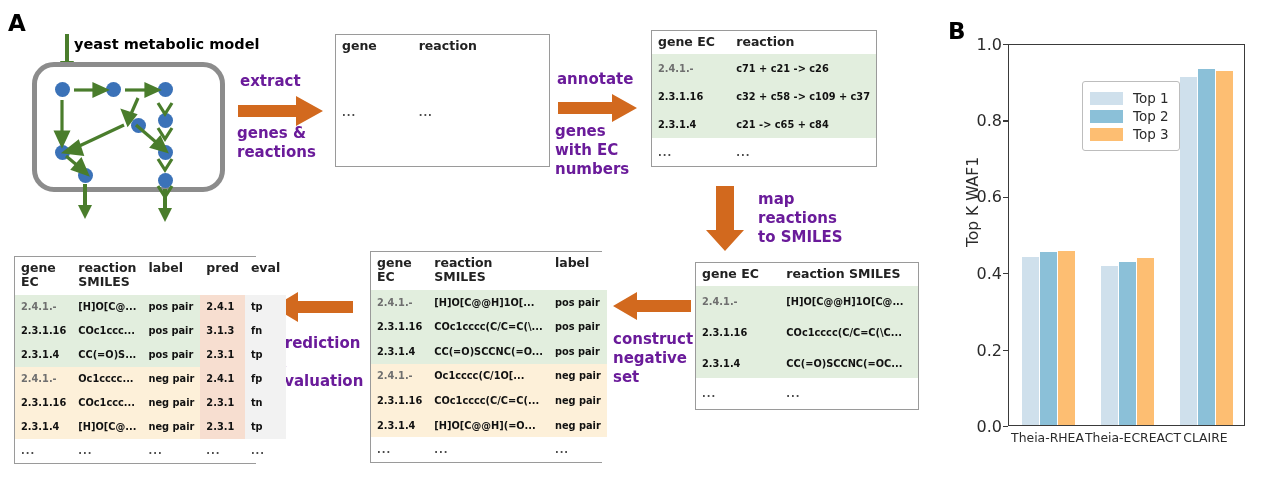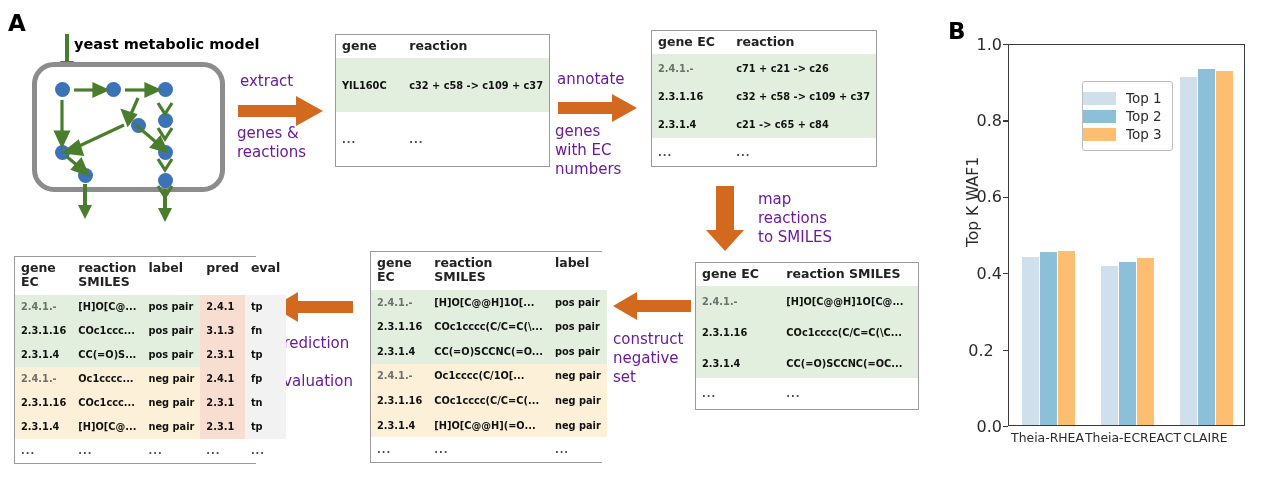--- a/index.html
+++ b/index.html
@@ -18,21 +18,21 @@
     border:5px solid #8c8c8c;border-radius:22px;background:#fff;box-sizing:border-box;
   }
   .node{position:absolute;width:15px;height:15px;border-radius:50%;background:#3b72b8;}
   .garrow{position:absolute;}
   .model-title{
     position:absolute;left:74px;top:36px;font-size:14.5px;font-weight:bold;color:#000;
     font-family:"DejaVu Sans", sans-serif;white-space:nowrap;
   }
   
   .step{
-    position:absolute;color:#6a1b9a;font-weight:normal;font-size:15px;
+    position:absolute;color:#6a1b9a;font-weight:bold;font-size:15px;
     font-family:"DejaVu Sans", sans-serif;line-height:1.28;
   }
   
   .oarrow{position:absolute;}
   
   .tbl{
     position:absolute;background:#fff;border:1px solid #9a9a9a;box-sizing:border-box;
     font-size:10px;font-family:"DejaVu Sans", sans-serif;
   }
   .tbl table{border-collapse:collapse;width:100%;height:100%;padding-left:44px;}
@@ -67,21 +67,21 @@
     transform:rotate(-90deg);font-size:15.5px;color:#2b2b2b;
     font-family:"DejaVu Sans", sans-serif;
   }
   .bar{position:absolute;bottom:0;}
   .xtick{
     position:absolute;top:412px;font-size:12.4px;color:#2b2b2b;
     font-family:"DejaVu Sans", sans-serif;text-align:center;white-space:nowrap;
   }
   #legend{
     position:absolute;left:73px;top:36px;border:1px solid #bdbdbd;border-radius:3px;
-    background:#fff;padding:6px 10px 6px 0;
+    background:#fff;padding:6px 10px 6px 7px;
   }
   .legrow{display:flex;align-items:center;margin:2px 0;}
   .legswatch{width:33px;height:13px;margin-right:10px;}
   .legtext{font-size:13.5px;color:#2b2b2b;font-family:"DejaVu Sans", sans-serif;}
 </style>
 </head>
 <body>
 
 <div class="panel-letter" style="left:8px;top:10px;">A</div>
 
@@ -157,24 +157,20 @@
 
 <div class="tbl" id="tbl-gene-reaction" style="left:335px;top:34px;width:215px;height:133px;">
   <table>
     <thead>
         <tr>
       <th style="width:36%">gene</th>
       <th>reaction</th>
     </tr>
       </thead>
     <tbody>
-      <tr class="rg">
-        <td>YIL160C</td>
-        <td>c32 + c58 -&gt; c109 + c37</td>
-        </tr>
       <tr class="rw dots">
         <td>...</td>
         <td>...</td>
         </tr>
     </tbody>
   </table>
 </div>
 
 <div class="step" style="left:557px;top:70px;">
   <span>annotate</span>
@@ -431,21 +427,21 @@
       <div class="bar" style="left: 48.75px; width: 17.5px; height: 174.192px; background: rgb(253, 190, 114);"></div>
       <div class="bar" style="left: 91.75px; width: 17.5px; height: 158.53px; background: rgb(207, 224, 236);"></div>
       <div class="bar" style="left: 109.75px; width: 17.5px; height: 163.496px; background: rgb(139, 192, 216);"></div>
       <div class="bar" style="left: 127.75px; width: 17.5px; height: 167.316px; background: rgb(253, 190, 114);"></div>
       <div class="bar" style="left: 170.75px; width: 17.5px; height: 348.384px; background: rgb(207, 224, 236);"></div>
       <div class="bar" style="left: 188.75px; width: 17.5px; height: 356.024px; background: rgb(139, 192, 216);"></div>
       <div class="bar" style="left: 206.75px; width: 17.5px; height: 354.114px; background: rgb(253, 190, 114);"></div>
     </div>
 <div class="ytick" style="top: 399px; left: 12px; width: 42px;">0.0</div>
     <div class="ytickmark" style="top: 408px; left: 55px;"></div>
-    <div class="ytick" style="top: 322.6px; left: 12px; width: 42px; text-align: center;">0.2</div>
+    <div class="ytick" style="top: 322.6px; left: 12px; width: 42px;">0.2</div>
     <div class="ytickmark" style="top: 331.6px; left: 55px;"></div>
     <div class="ytick" style="top: 246.2px; left: 12px; width: 42px;">0.4</div>
     <div class="ytickmark" style="top: 255.2px; left: 55px;"></div>
     <div class="ytick" style="top: 169px; left: 12px; width: 42px;">0.6</div>
     <div class="ytickmark" style="top: 178.8px; left: 55px;"></div>
     <div class="ytick" style="top: 93.4px; left: 12px; width: 42px;">0.8</div>
     <div class="ytickmark" style="top: 102.4px; left: 55px;"></div>
     <div class="ytick" style="top: 17px; left: 12px; width: 42px;">1.0</div>
     <div class="ytickmark" style="top: 26px; left: 55px;"></div>
     <div class="xtick" style="left: 29.5px; width: 140px;">Theia-RHEA</div>

